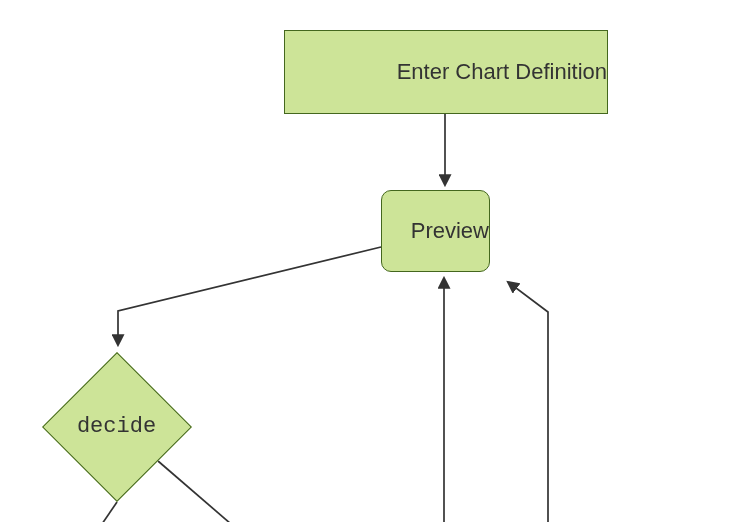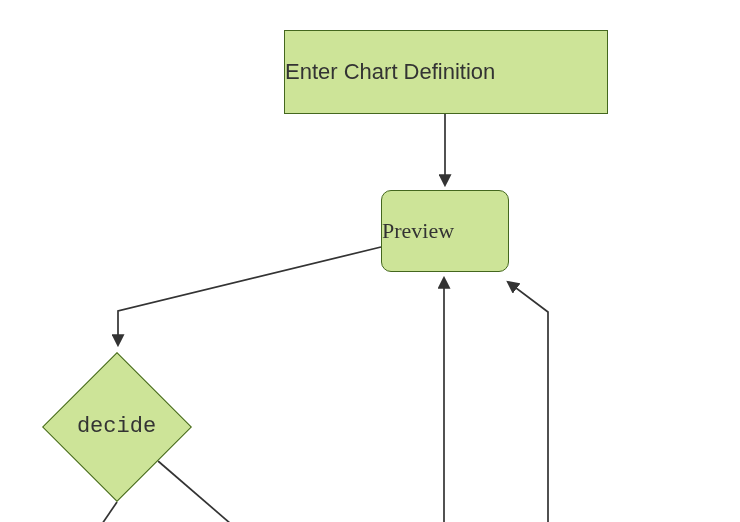--- a/index.html
+++ b/index.html
@@ -35,40 +35,39 @@
     fill: var(--edge-color);
     stroke: none;
   }
   .node {
     position: absolute;
     box-sizing: border-box;
     background: var(--node-fill);
     border: 1.5px solid var(--node-border);
     display: flex;
     align-items: center;
-    justify-content: flex-start;
+    justify-content: flex-end;
   }
   .node-label {
     color: var(--text-color);
     font-size: 22px;
     white-space: nowrap;
   }
   .node-rect {
     left: 284px;
     top: 30px;
     width: 324px;
     height: 84px;
   }
   .node-rounded {
     left: 381px;
     top: 190px;
-    width: 128px;
+    width: 109px;
     height: 82px;
     border-radius: 10px;
-    font-family: Liberation Serif, serif;
   }
   .diamond-shape {
     position: absolute;
     box-sizing: border-box;
     left: 63.5px;
     top: 373.5px;
     width: 106px;
     height: 106px;
     background: var(--node-fill);
     border: 1.5px solid var(--node-border);

